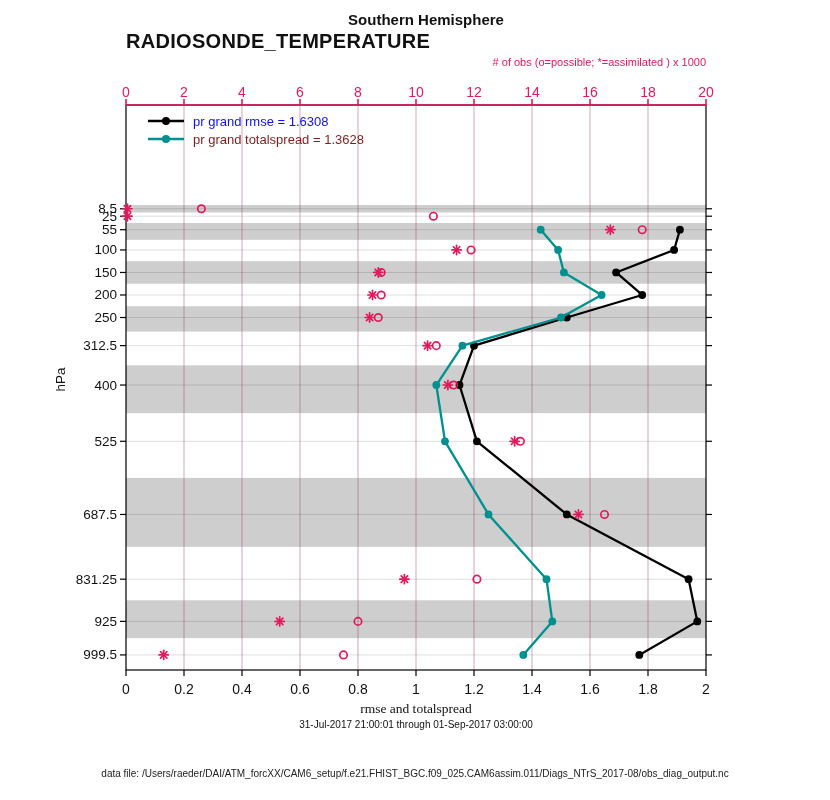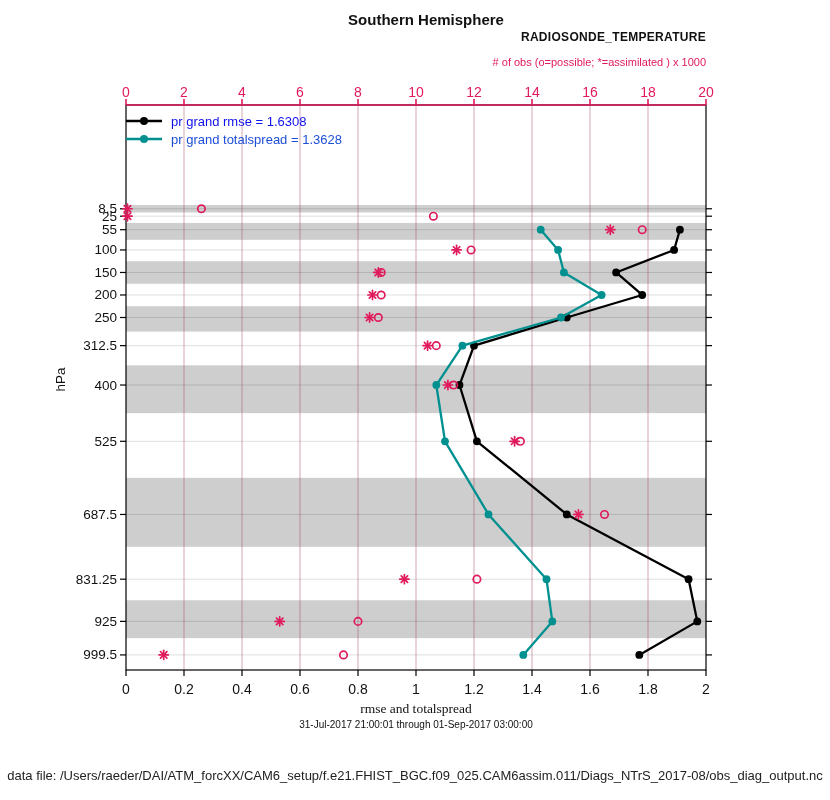--- a/index.html
+++ b/index.html
@@ -1,35 +1,35 @@
 <!DOCTYPE html>
 <html><head>
 <meta charset="utf-8">
 <style>
   html,body{margin:0;padding:0;background:#fff;}
   .fig{position:relative;width:830px;height:800px;background:#ffffff;
        font-family:"Liberation Sans", sans-serif;overflow:hidden;}
   .title1{position:absolute;left:136px;top:11px;width:580px;text-align:center;
           font-size:15px;font-weight:bold;color:#111;}
-  .title2{position:absolute;left:126px;top:30px;width:580px;text-align:right;
-          font-size:12px;font-weight:bold;color:#111;letter-spacing:.3px;}
+  .title2{position:absolute;left:126px;top:30px;width:580px;text-align:left;
+          font-size:20px;font-weight:bold;color:#111;letter-spacing:.3px;}
   .toplabel{position:absolute;left:126px;top:56px;width:580px;text-align:right;
           font-size:11px;color:#E01A5B;}
-  .legend{position:absolute;left:125px;top:112px;}
+  .legend{position:absolute;left:147px;top:112px;}
   .legend-row{display:flex;align-items:center;gap:8px;height:18px;
           font-size:13px;color:#1111EE;white-space:nowrap;}
   .plot-svg{position:absolute;left:0;top:0;}
   .ylabel{position:absolute;left:30px;top:372px;width:60px;text-align:center;
           transform:rotate(-90deg);font-size:13.5px;color:#111;}
   .xlabel{position:absolute;left:126px;top:701px;width:580px;text-align:center;
           font-size:13.5px;color:#111;font-family:Liberation Serif, serif;}
   .date{position:absolute;left:126px;top:719px;width:580px;text-align:center;
           font-size:10px;color:#111;}
   .datafile{position:absolute;left:0;top:768px;width:830px;text-align:center;
-          font-size:13px;color:#222;}
+          font-size:10px;color:#222;}
 </style>
 </head>
 <body>
 
 <div class="fig">
   <svg class="plot-svg" id="plot" width="830" height="800" viewBox="0 0 830 800">
       <g>
         <rect x="126" y="205.05677290836655" width="580" height="7.428286852589622" fill="#CECECE"></rect>
         <rect x="126" y="222.95219123505976" width="580" height="16.882470119521912" fill="#CECECE"></rect>
         <rect x="126" y="261.2191235059761" width="580" height="22.50996015936255" fill="#CECECE"></rect>
@@ -274,21 +274,21 @@
   <div class="toplabel" id="toplabel" style="color: rgb(224, 26, 91);"># of obs (o=possible; *=assimilated ) x 1000</div>
 
   <div class="legend">
     <div class="legend-row" style="color: rgb(17, 17, 238);">
       <svg width="38" height="12">
         <line class="sw-line" x1="1" y1="6" x2="37" y2="6" stroke="#000000" stroke-width="2.3"></line>
         <circle class="sw-dot" cx="19" cy="6" r="4" fill="#000000"></circle>
       </svg>
       <span>pr grand rmse = 1.6308</span>
     </div>
-    <div class="legend-row" style="color: #1d4ed8; text-align: center;">
+    <div class="legend-row" style="color: #7f1d1d; text-align: center;">
       <svg width="38" height="12">
         <line class="sw-line" x1="1" y1="6" x2="37" y2="6" stroke="#009090" stroke-width="2.3"></line>
         <circle class="sw-dot" cx="19" cy="6" r="4" fill="#009090"></circle>
       </svg>
       <span>pr grand totalspread = 1.3628</span>
     </div>
   </div>
 
   <div class="ylabel">hPa</div>
   <div class="xlabel">rmse and totalspread</div>

